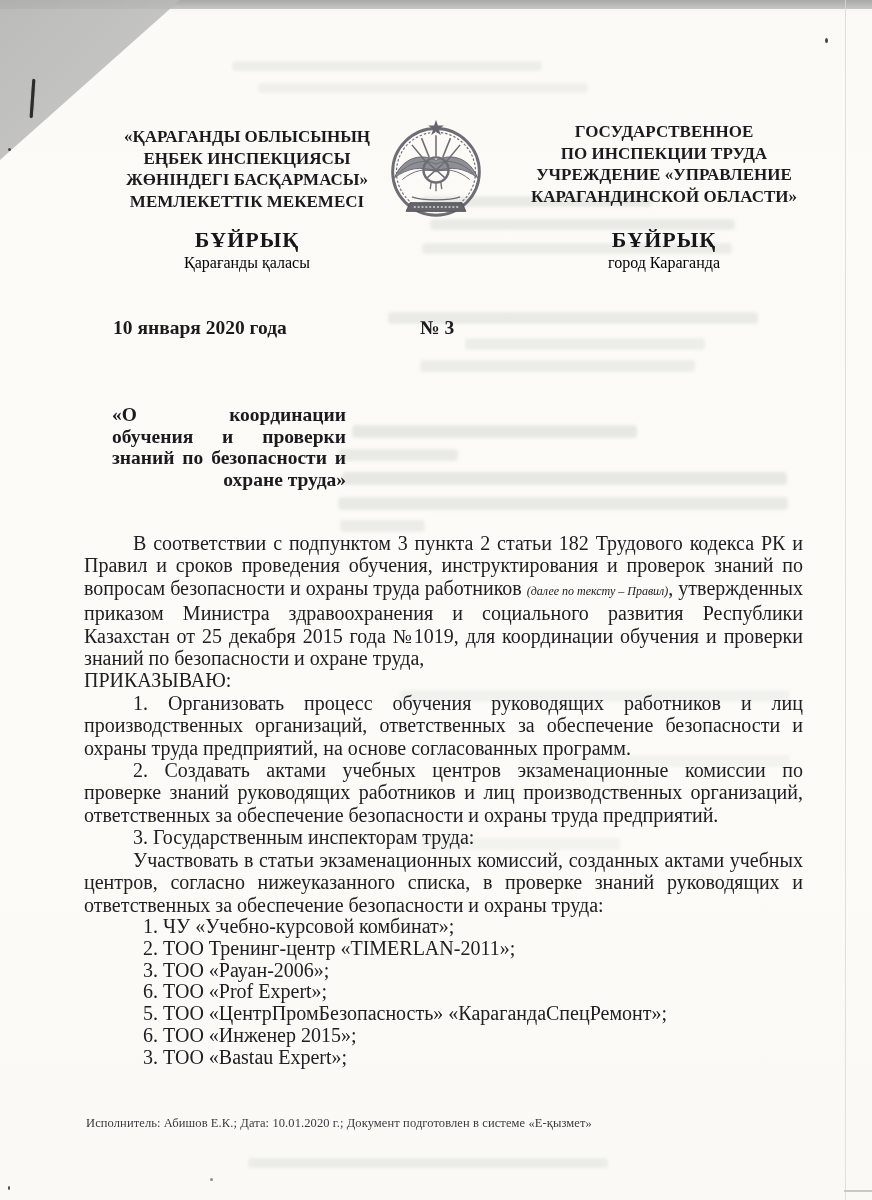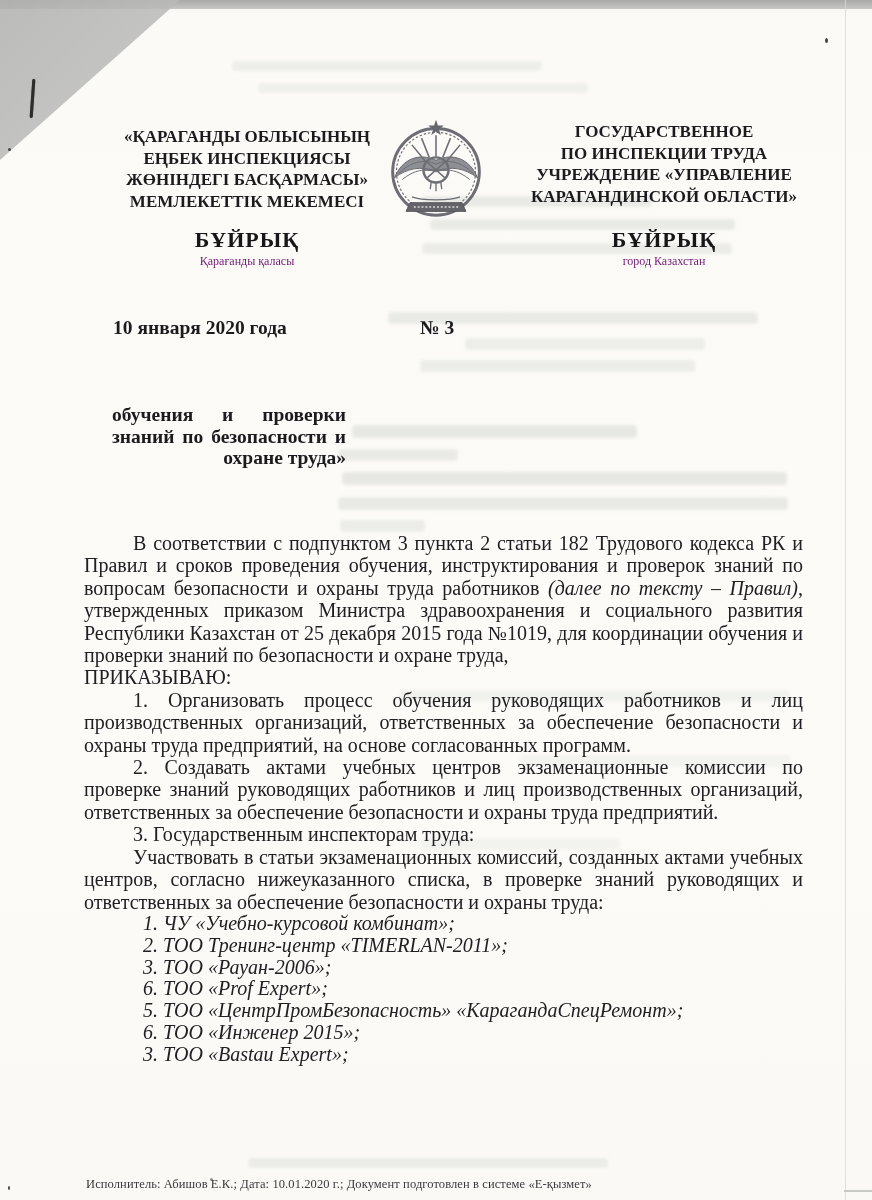--- a/index.html
+++ b/index.html
@@ -44,21 +44,21 @@
   }
   .org-left{left:98px;top:118px;width:298px;margin-top:8px;}
   .org-right{left:492px;top:121px;width:344px;}
   .emblem{position:absolute;left:383px;top:110px;width:106px;height:116px;}
 
   .doctype{
     position:absolute;text-align:center;font-weight:bold;
     font-size:22px;letter-spacing:1px;color:#17171a;
   }
   .docplace{
-    position:absolute;text-align:center;font-size:12px;color:#701a75;
+    position:absolute;text-align:center;font-size:16px;color:#000000;
   }
   .dt-kk{left:98px;top:227px;width:298px;}
   .dp-kk{left:98px;top:254px;width:298px;}
   .dt-ru{left:492px;top:227px;width:344px;}
   .dp-ru{left:492px;top:254px;width:344px;}
 
   .dateline{position:absolute;top:317px;left:0;width:872px;font-weight:bold;font-size:19.5px;color:#1b1b1e;}
   .doc-date{position:absolute;left:113px;top:0;}
   .doc-number{position:absolute;left:420px;top:0;}
 
@@ -70,26 +70,26 @@
   .subject .ll{text-align:right;}
 
   .bodytext{
     position:absolute;left:84px;top:532px;width:719px;
     font-size:20px;line-height:22.4px;color:#202023;
     text-align:justify;
   }
   .bodytext p{margin:0;}
   .para{text-indent:49px;}
   .orderword{font-weight:normal;text-indent:0;}
-  .it{font-style:italic;font-size:20px;}
-  .listblock{padding-left:59px;text-align:left;font-style:italic;}
+  .it{font-style:italic;font-size:12px;}
+  .listblock{padding-left:59px;text-align:left;}
   .listblock div{line-height:21.8px;}
 
   .footer{
-    position:absolute;left:86px;top:1177px;width:700px;
+    position:absolute;left:86px;top:1116px;width:700px;
     font-size:12.5px;color:#3a3a3c;letter-spacing:.1px;
   }
 
   .ghost{
     position:absolute;background:#6f7d6f;border-radius:4px;
     filter:blur(1.6px);
   }
 </style>
 </head>
 <body>
@@ -161,28 +161,29 @@
 <div class="org org-right">
   <div>ГОСУДАРСТВЕННОЕ</div>
   <div>ПО ИНСПЕКЦИИ ТРУДА</div>
   <div>УЧРЕЖДЕНИЕ «УПРАВЛЕНИЕ</div>
   <div>КАРАГАНДИНСКОЙ ОБЛАСТИ»</div>
 </div>
 
 <div class="doctype dt-kk">БҰЙРЫҚ</div>
 <div class="docplace dp-kk">Қарағанды қаласы</div>
 <div class="doctype dt-ru">БҰЙРЫҚ</div>
-<div class="docplace dp-ru">город Казахстан</div>
+<div class="docplace dp-ru">город Караганда</div>
 
 <div class="dateline">
   <span class="doc-date">10 января 2020 года</span>
   <span class="doc-number">№ 3</span>
 </div>
 
 <div class="subject">
+  <div class="jl">«О координации</div>
   <div class="jl">обучения и проверки</div>
   <div class="jl">знаний по безопасности и</div>
   <div class="ll">охране труда»</div>
 </div>
 
 <div class="bodytext">
   <p class="para"><span>В соответствии с подпунктом 3 пункта 2 статьи 182 Трудового кодекса РК и Правил и сроков проведения обучения, инструктирования и проверок знаний по вопросам безопасности и охраны труда работников </span><span class="it">(далее по тексту – Правил)</span><span>, утвержденных приказом Министра здравоохранения и социального развития Республики Казахстан от 25 декабря 2015 года №1019, для координации обучения и проверки знаний по безопасности и охране труда,</span></p>
   <p class="orderword">ПРИКАЗЫВАЮ:</p>
   <p class="para">1. Организовать процесс обучения руководящих работников и лиц производственных организаций, ответственных за обеспечение безопасности и охраны труда предприятий, на основе согласованных программ.</p>
   <p class="para">2. Создавать актами учебных центров экзаменационные комиссии по проверке знаний руководящих работников и лиц производственных организаций, ответственных за обеспечение безопасности и охраны труда предприятий.</p>

